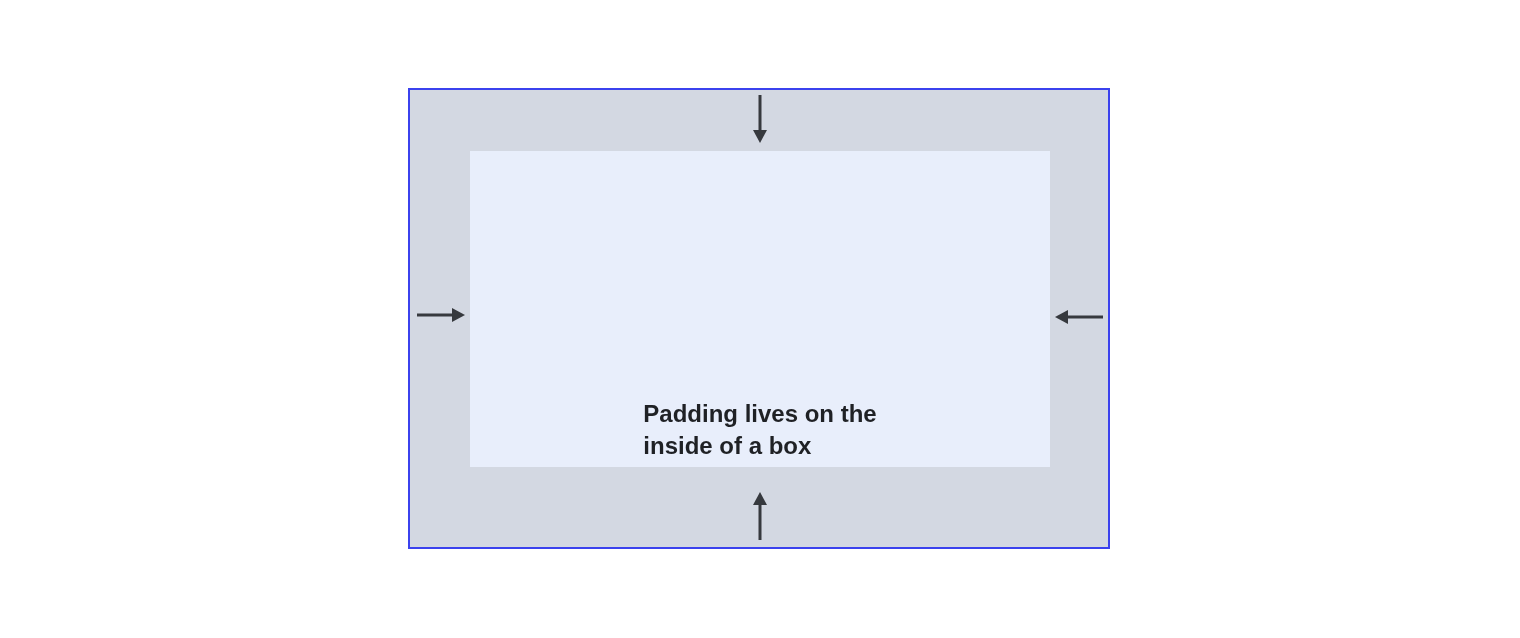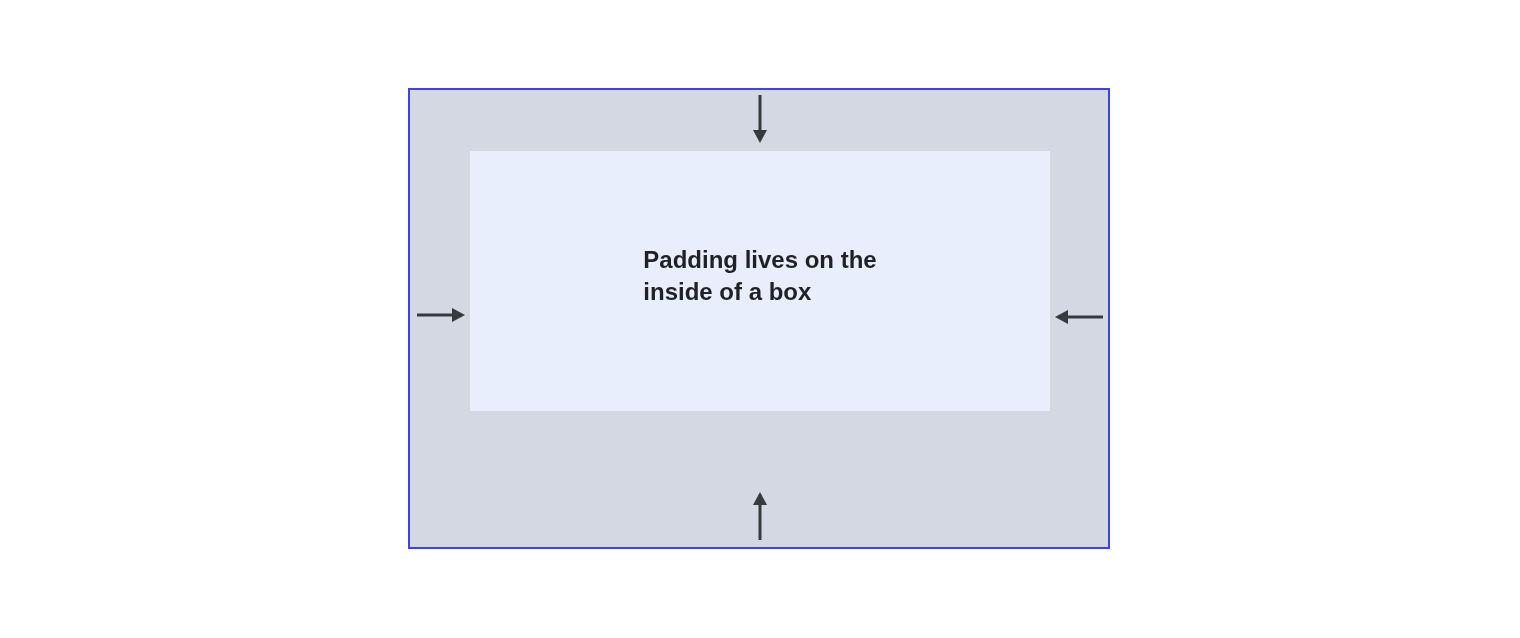--- a/index.html
+++ b/index.html
@@ -23,24 +23,24 @@
     height: 461px;
     box-sizing: border-box;
     border: 2px solid #3b42ee;
     background: #d3d8e2;
   }
   .inner-box {
     position: absolute;
     left: 470px;
     top: 151px;
     width: 580px;
-    height: 260px;
+    height: 316px;
     background: #e8eefb;
     display: flex;
-    align-items: center;
+    align-items: flex-end;
     justify-content: center;
   }
   .inner-label {
     font-size: 24px;
     font-weight: bold;
     line-height: 32px;
     color: #1f2125;
     white-space: pre-line;
     text-align: left;
     transform: translateY(-5px);

